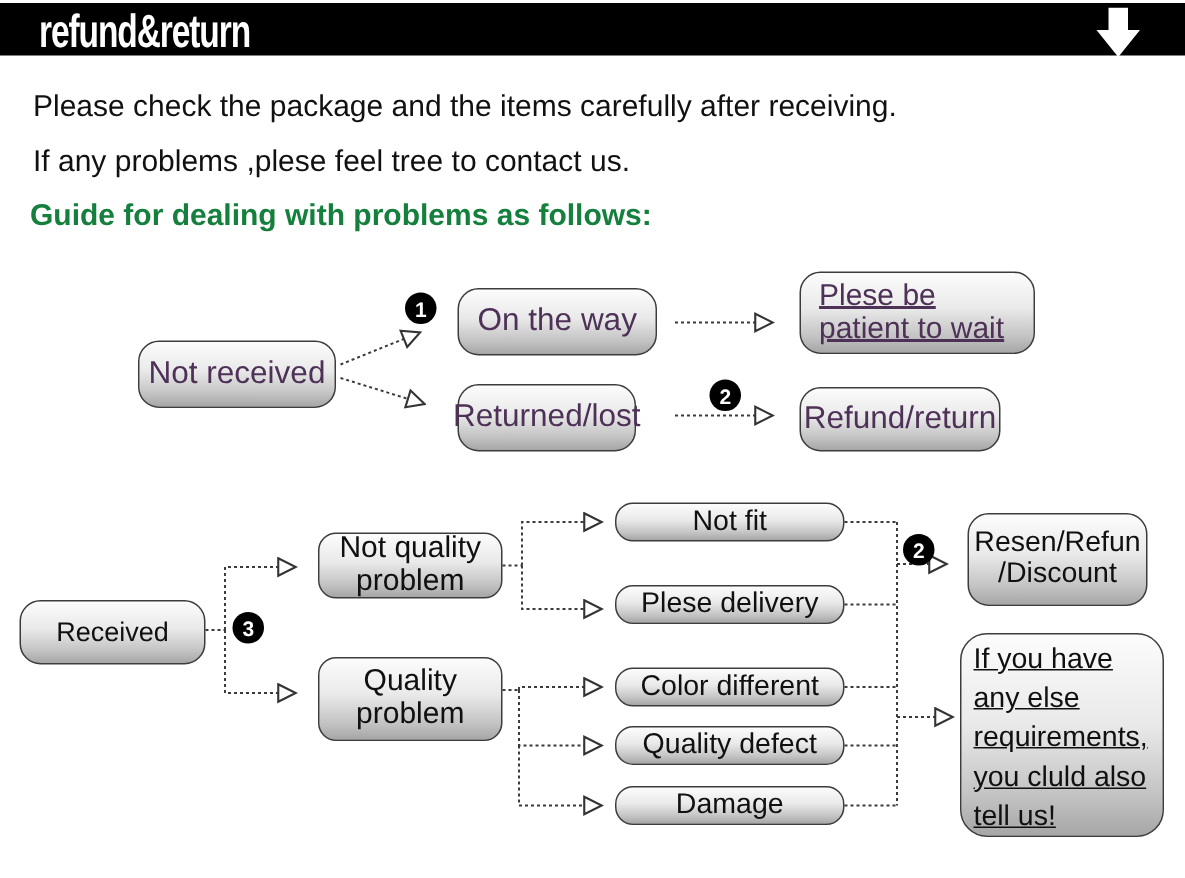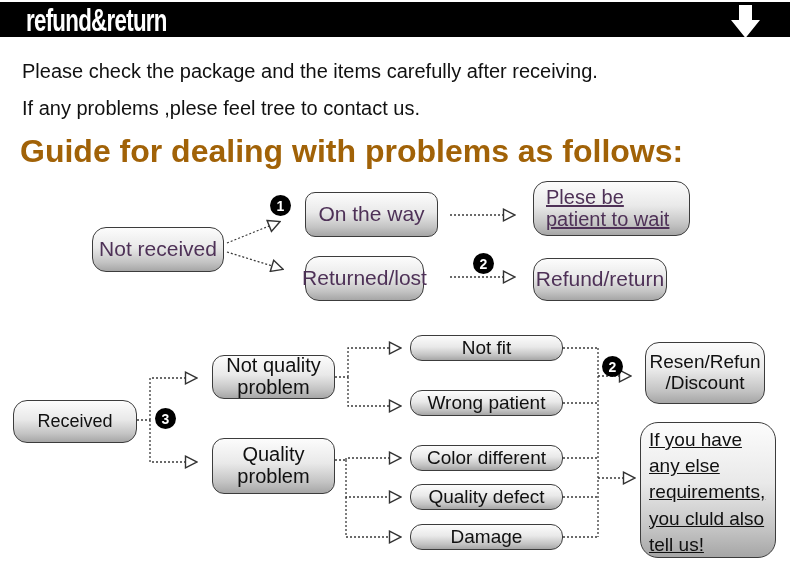--- a/index.html
+++ b/index.html
@@ -10,21 +10,21 @@
   
   .titlebar{position:absolute;left:0;top:2px;width:790px;height:35px;background:#000;}
   .titlebar .title{
     position:absolute;left:26px;top:1px;color:#fff;font-size:31px;font-weight:bold;
     letter-spacing:-1px;transform:scaleX(.72);transform-origin:left center;white-space:nowrap;
   }
   .down-arrow{position:absolute;left:726px;top:3px;}
   
   .intro1{position:absolute;left:22px;top:60px;font-size:20px;}
   .intro2{position:absolute;left:22px;top:97px;font-size:20px;}
-  .guide{position:absolute;left:20px;top:133px;font-size:32px;font-weight:bold;color:#a16207;}
+  .guide{position:absolute;left:20px;top:133px;font-size:20px;font-weight:bold;color:#15803d;}
   
   .connectors{position:absolute;left:0;top:0;z-index:1;}
   
   .box{
     position:absolute;z-index:2;box-sizing:border-box;
     background:linear-gradient(180deg,#fcfcfc 0%,#e9e9e9 45%,#c3c3c3 80%,#a6a6a6 100%);
     border:1.6px solid #3c3c3c;border-radius:14px;
     display:flex;flex-direction:column;align-items:center;justify-content:center;
     text-align:center;line-height:1.08;
   }
@@ -94,21 +94,21 @@
       <path d="M598,478 L634,478" marker-end="url(#ah)"></path>
     </g>
   </svg>
 
   <div class="box purple" style="left:92px;top:227px;width:132px;height:45px;">
     <div>Not received</div>
   </div>
   <div class="badge" style="left:270px;top:195px;">
       <span>1</span>
     </div>
-  <div class="box purple" style="left:305px;top:192px;width:133px;height:45px;border-radius:10px;">
+  <div class="box purple" style="left:305px;top:192px;width:133px;height:45px;">
     <div>On the way</div>
   </div>
   <div class="box purple" style="left:305px;top:256px;width:119px;height:45px;">
     <div>Returned/lost</div>
   </div>
   <div class="badge" style="left:473px;top:253px;">
       <span>2</span>
     </div>
   <div class="box purple leftal" style="left:533px;top:181px;width:157px;height:55px;font-size:20px;">
     <div>Plese be</div>
@@ -129,21 +129,21 @@
     <div>problem</div>
   </div>
   <div class="box dark small" style="left:212px;top:438px;width:123px;height:56px;font-size:20px;">
     <div>Quality</div>
     <div>problem</div>
   </div>
   <div class="box dark small" style="left:410px;top:335px;width:153px;height:26px;">
     <div>Not fit</div>
   </div>
   <div class="box dark small" style="left:410px;top:390px;width:153px;height:26px;">
-    <div>Wrong patient</div>
+    <div>Plese delivery</div>
   </div>
   <div class="box dark small" style="left:410px;top:445px;width:153px;height:26px;">
     <div>Color different</div>
   </div>
   <div class="box dark small" style="left:410px;top:484px;width:153px;height:26px;">
     <div>Quality defect</div>
   </div>
   <div class="box dark small" style="left:410px;top:524px;width:153px;height:26px;">
     <div>Damage</div>
   </div>

